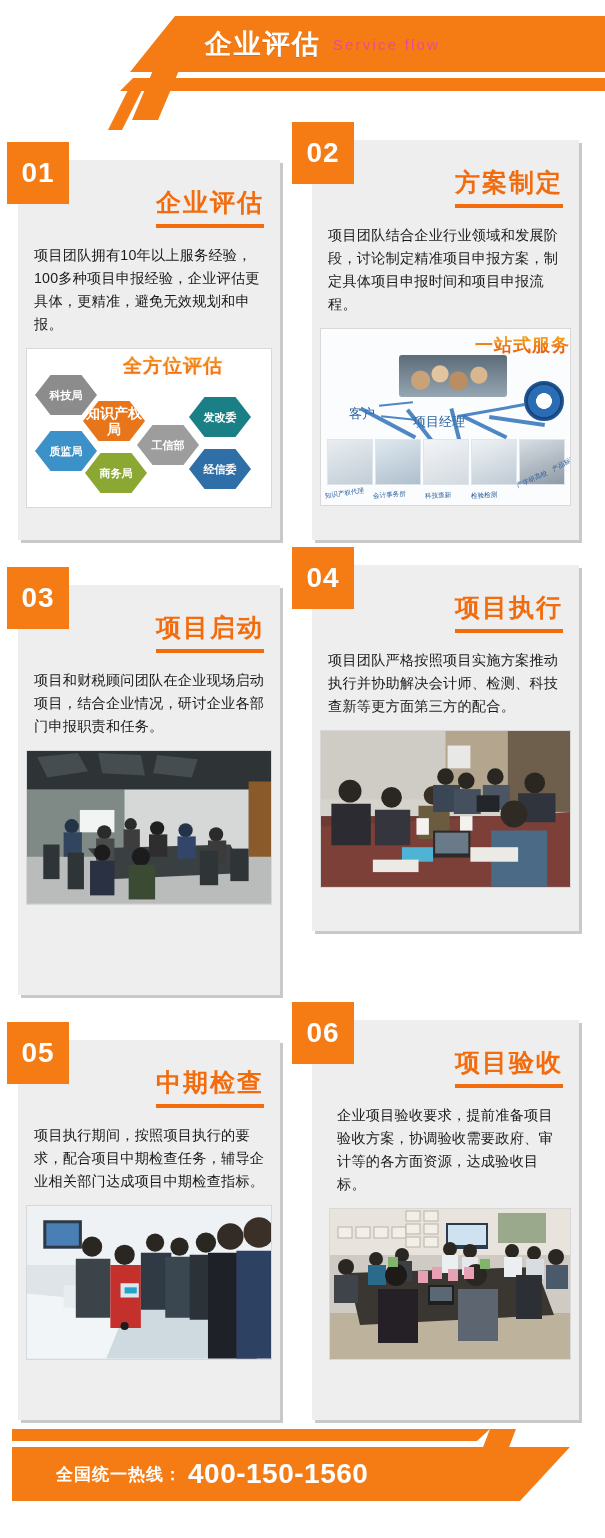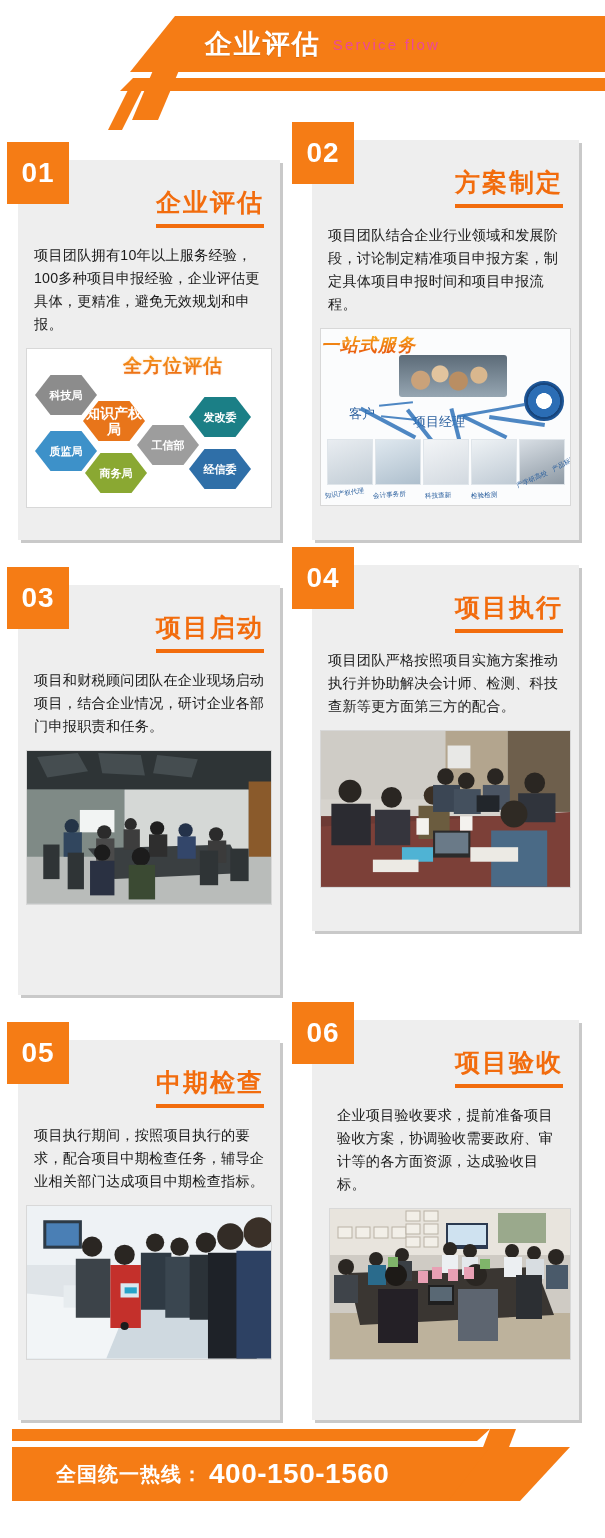--- a/index.html
+++ b/index.html
@@ -121,22 +121,22 @@
     clip-path: polygon(25% 0, 75% 0, 100% 50%, 75% 100%, 25% 100%, 0 50%);
     display: flex; align-items: center; justify-content: center;
     color: #fff; font-size: 11px; font-weight: bold; line-height: 1.15;
     text-align: center;
   }
   .hex.sm { font-size: 14px; }
 
   
   .oss { position: relative; height: 176px; background: #fbfcfd; overflow: hidden; }
   .oss-title {
-    position: absolute; left: 0; right: 0; top: 4px; text-align: left;
-    font-size: 18px; font-weight: bold; font-style: italic; letter-spacing: 1px;
+    position: absolute; left: 0; right: 0; top: 4px; text-align: right;
+    font-size: 18px; font-weight: bold; letter-spacing: 1px;
     background: linear-gradient(180deg,#f9b31c 0%, #e64a0a 100%);
     -webkit-background-clip: text; background-clip: text; color: transparent;
   }
   .oss-photo {
     position: absolute; left: 78px; top: 26px; width: 108px; height: 42px;
     border-radius: 3px;
     background:
       radial-gradient(circle at 20% 60%, #caa27a 0 9px, transparent 10px),
       radial-gradient(circle at 38% 45%, #e2c49e 0 8px, transparent 9px),
       radial-gradient(circle at 55% 62%, #b98e63 0 9px, transparent 10px),
@@ -182,21 +182,21 @@
   }
   .ftr-band-tail {
     position: absolute; left: 440px; top: 34px; width: 130px; height: 54px;
     background: #f57c15;
     clip-path: polygon(50px 0, 130px 0, 80px 54px, 0 54px);
   }
   .ftr-text {
     position: absolute; left: 56px; top: 34px; height: 54px;
     display: flex; align-items: center;
   }
-  .ftr-label { color: #ffffff; font-size: 20px; font-weight: bold; letter-spacing: 1px; }
+  .ftr-label { color: #ffffff; font-size: 17px; font-weight: bold; letter-spacing: 1px; }
   .ftr-phone { color: #ffffff; font-size: 28px; font-weight: bold; margin-left: 6px; letter-spacing: .5px; }
 </style>
 </head>
 <body>
 
 <div class="page">
 
   <div class="header">
     <div class="hdr-band-tail"></div>
     <div class="hdr-band"></div>

